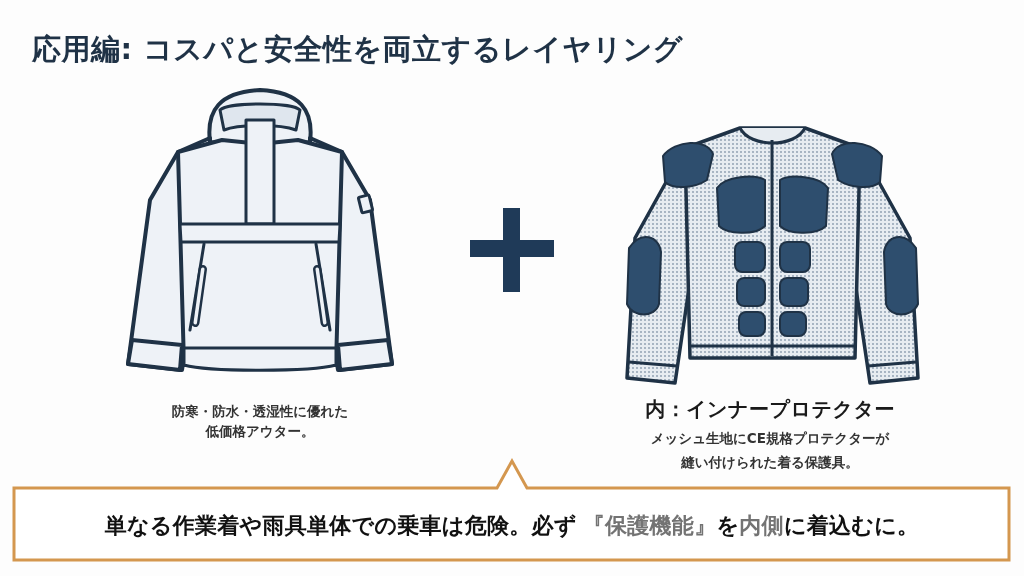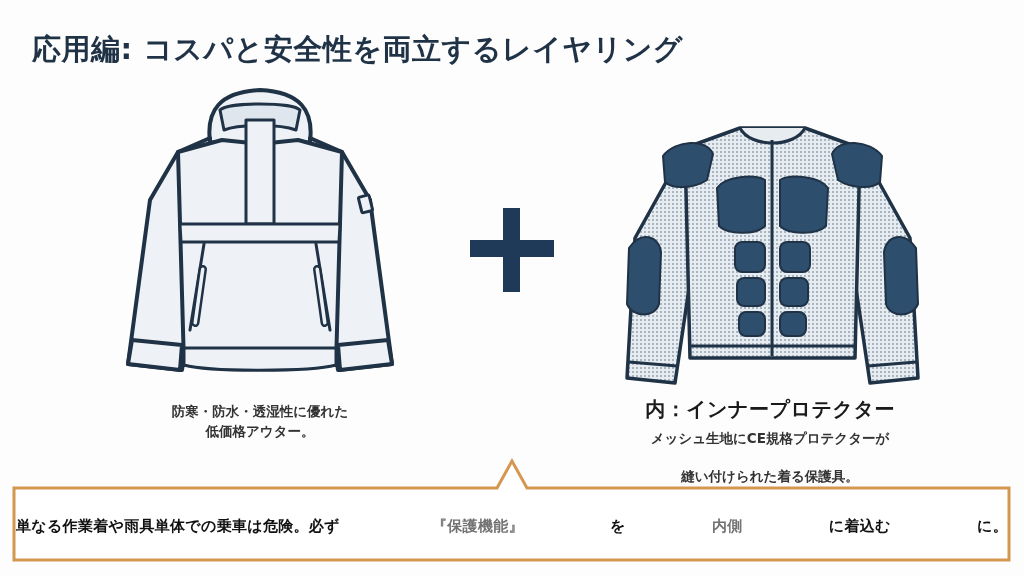--- a/index.html
+++ b/index.html
@@ -27,22 +27,22 @@
 
   .caption { position: absolute; text-align: center; }
   .caption .head { font-size: 20px; font-weight: 900; color: #1a1a1a; letter-spacing: 0.5px; white-space: nowrap; }
   .caption .desc { font-size: 13.5px; font-weight: 700; color: #333; line-height: 20px; margin-top: 5px; white-space: nowrap; }
   #outer-cap { left: 120px; top: 396px; width: 280px; }
   #inner-cap { left: 600px; top: 396px; width: 340px; }
 
   .callout { position: absolute; left: 0; top: 0; width: 1024px; height: 576px; pointer-events: none; }
   .callout-text {
     position: absolute; left: 16px; top: 490px; width: 992px; height: 72px;
-    display: flex; align-items: center; justify-content: space-between;
-    font-size: 15px; font-weight: 900; color: #111; white-space: nowrap; letter-spacing: 0.3px;
+    display: flex; align-items: center; justify-content: center;
+    font-size: 22px; font-weight: 900; color: #111; white-space: nowrap; letter-spacing: 0.3px;
   }
   .accent { color: #737373; }
 </style>
 </head>
 <body>
 
 <div class="slide">
 
   <div class="title">応用編: コスパと安全性を両立するレイヤリング</div>
 
@@ -128,21 +128,21 @@
   </div>
 
   <div class="caption" id="outer-cap">
     <div class="desc">防寒・防水・透湿性に優れた</div>
     <div class="desc" style="margin-top:0">低価格アウター。</div>
   </div>
 
   <div class="caption" id="inner-cap">
     <div class="head">内：インナープロテクター</div>
     <div class="desc">メッシュ生地にCE規格プロテクターが</div>
-    <div class="desc" style="margin-top:18px">縫い付けられた着る保護具。</div>
+    <div class="desc" style="margin-top:4px">縫い付けられた着る保護具。</div>
   </div>
 
   <svg class="callout" viewBox="0 0 1024 576">
     <path d="M14 488 L497 488 L512 461 L527 488 L1009 488 L1009 560 L14 560 Z" fill="#ffffff" stroke="#d4974f" stroke-width="3" stroke-linejoin="miter"></path>
   </svg>
   <div class="callout-text">
     <span>単なる作業着や雨具単体での乗車は危険。必ず</span>
     <span class="accent" style="margin-left:6px">『保護機能』</span>
     <span>を</span>
     <span class="accent">内側</span>

